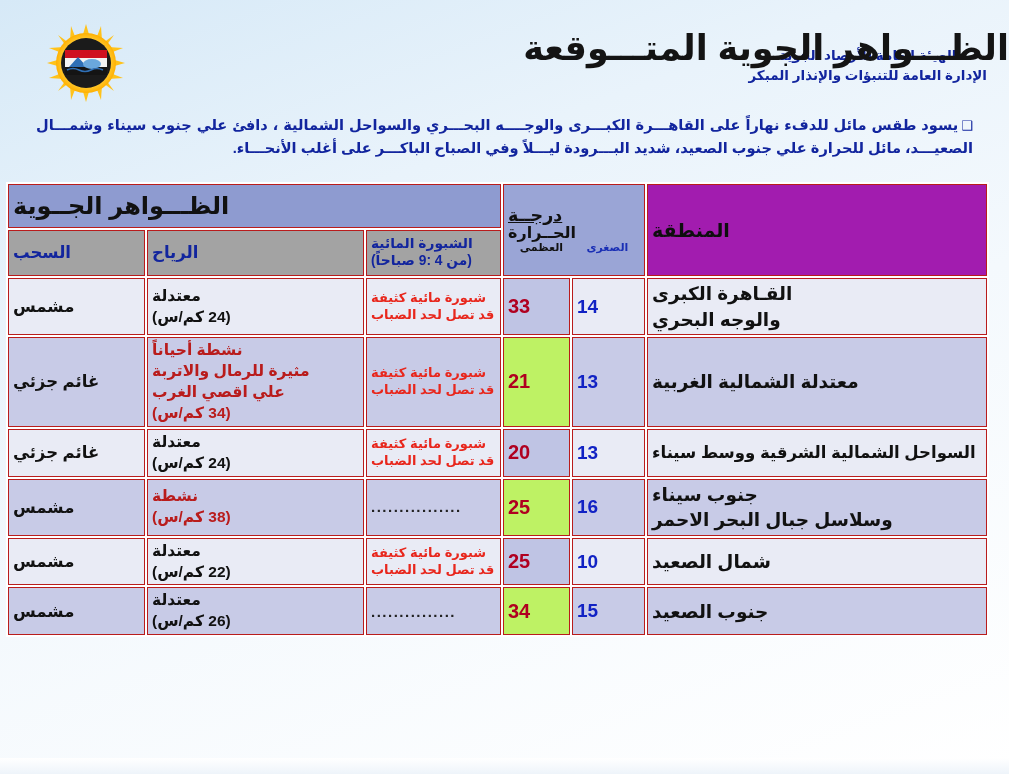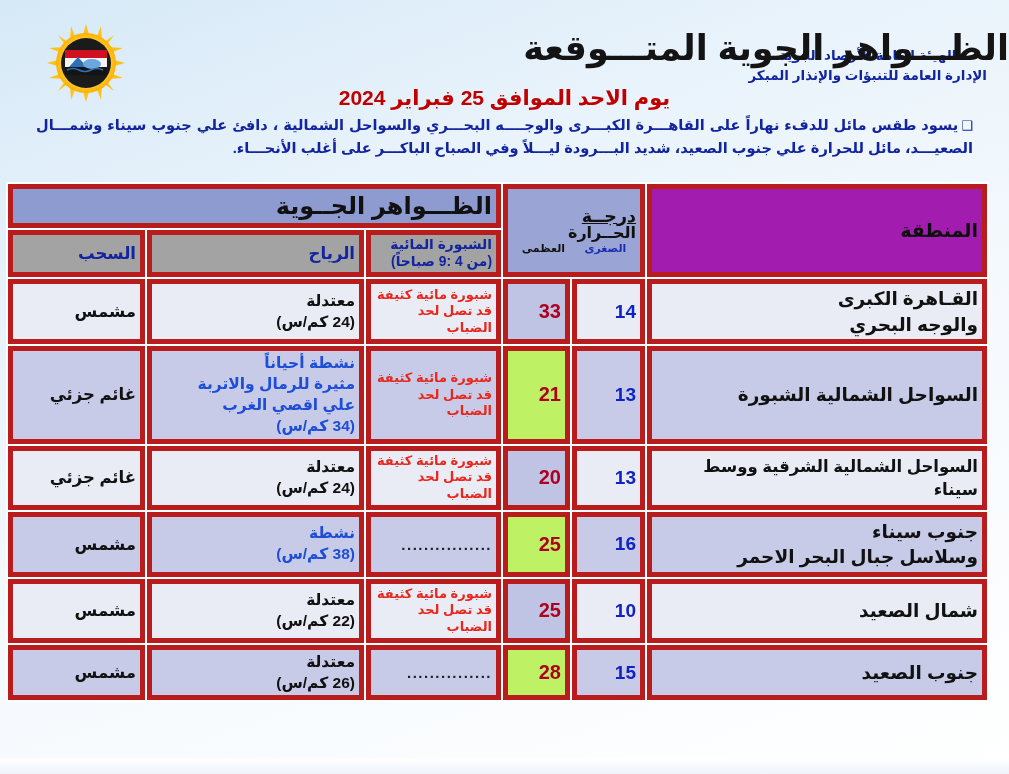--- a/index.html
+++ b/index.html
@@ -104,22 +104,22 @@
   table.fc {
     width: 100%;
     border-collapse: separate;
     border-spacing: 2px;
     background: #ffffff;
     direction: rtl;
     table-layout: fixed;
   }
 
   table.fc td, table.fc th {
-    border: 5px solid #b91c1c;
-    text-align: right;
+    border: 1px solid #b91c1c;
+    text-align: left;
     vertical-align: middle;
     padding: 2px 4px;
   }
 
   
   .h-main {
     background: #8e9bd0;
     color: #111111;
     font-size: 24px;
     font-weight: bold;
@@ -197,21 +197,21 @@
     font-size: 15px;
     letter-spacing: 1.5px;
   }
 
   td.wind {
     font-size: 15.5px;
     font-weight: bold;
     color: #111111;
     line-height: 1.35;
   }
-  td.wind .red { color: #1d4ed8; }
+  td.wind .red { color: #b91c1c; }
   td.wind .spd { display: block; }
 
   td.cloud {
     font-size: 16.5px;
     font-weight: bold;
     color: #111111;
   }
 
   
   .bottom-fade {
@@ -272,21 +272,20 @@
       </svg>
     </div>
 
     <div class="org-block">
       <div class="org-line">الهيئة العامة للأرصاد الجوية</div>
       <div class="org-line">الإدارة العامة للتنبؤات والإنذار المبكر</div>
     </div>
 
     <div class="main-title">الظـــواهر الجوية المتـــوقعة</div>
 
-    <div class="date-line">يوم الاحد الموافق 25 فبراير 2024</div>
 
     <div class="summary">
       <span class="bullet">❑</span><span>يسود طقس مائل للدفء نهاراً على القاهـــرة الكبـــرى والوجــــه البحـــري والسواحل الشمالية ، دافئ علي جنوب سيناء وشمـــال الصعيـــد، مائل للحرارة علي جنوب الصعيد، شديد البـــرودة ليـــلاً وفي الصباح الباكـــر على أغلب الأنحـــاء.</span>
     </div>
   </div>
 
   <div class="table-wrap">
     <table class="fc">
       <colgroup>
         <col style="width:340px">
@@ -321,21 +320,21 @@
       <tbody>
           <tr class="r-even">
             <td class="region"><span>القـاهرة الكبرى</span><br><span>والوجه البحري</span></td>
             <td class="tmin">14</td>
             <td class="tmax">33</td>
             <td class="fog"><span>شبورة مائية كثيفة</span><br><span>قد تصل لحد الضباب</span></td>
             <td class="wind"><span>معتدلة</span><span class="spd">(24 كم/س)</span></td>
             <td class="cloud">مشمس</td>
           </tr>
           <tr class="r-odd">
-            <td class="region"><span>السواحل الشمالية الشبورة</span></td>
+            <td class="region"><span>معتدلة الشمالية الغربية</span></td>
             <td class="tmin">13</td>
             <td class="tmax">21</td>
             <td class="fog"><span>شبورة مائية كثيفة</span><br><span>قد تصل لحد الضباب</span></td>
             <td class="wind"><span class="red">نشطة أحياناً</span><br><span class="red">مثيرة للرمال والاتربة</span><br><span class="red">علي اقصي الغرب</span><span class="spd red">(34 كم/س)</span></td>
             <td class="cloud">غائم جزئي</td>
           </tr>
           <tr class="r-even">
             <td class="region sm"><span>السواحل الشمالية الشرقية ووسط سيناء</span></td>
             <td class="tmin">13</td>
             <td class="tmax">20</td>
@@ -355,21 +354,21 @@
             <td class="region"><span>شمال الصعيد</span></td>
             <td class="tmin">10</td>
             <td class="tmax">25</td>
             <td class="fog"><span>شبورة مائية كثيفة</span><br><span>قد تصل لحد الضباب</span></td>
             <td class="wind"><span>معتدلة</span><span class="spd">(22 كم/س)</span></td>
             <td class="cloud">مشمس</td>
           </tr>
           <tr class="r-odd">
             <td class="region"><span>جنوب الصعيد</span></td>
             <td class="tmin">15</td>
-            <td class="tmax">28</td>
+            <td class="tmax">34</td>
             <td class="fog dots"><span>...............</span></td>
             <td class="wind"><span>معتدلة</span><span class="spd">(26 كم/س)</span></td>
             <td class="cloud">مشمس</td>
           </tr>
         </tbody>
     </table>
   </div>
 
   <div class="bottom-fade"></div>
 </div>

